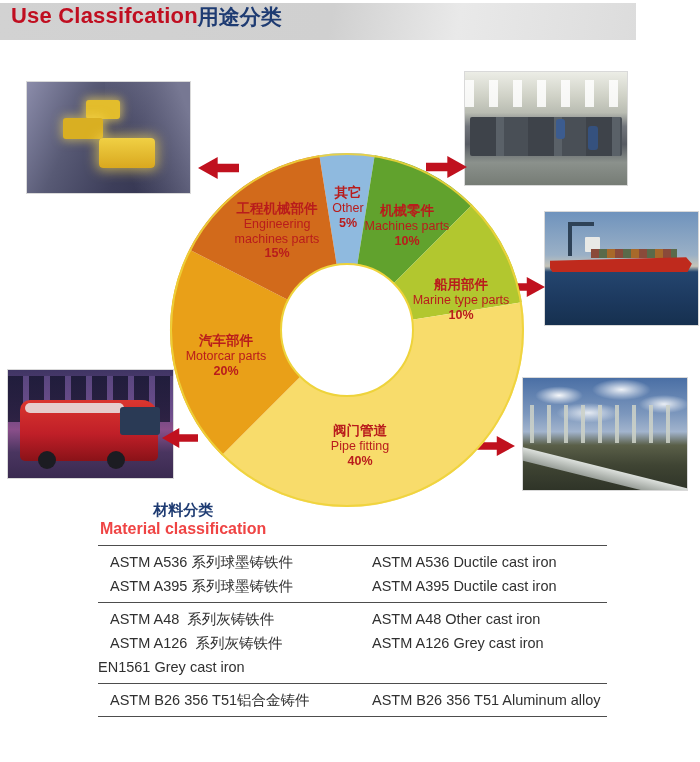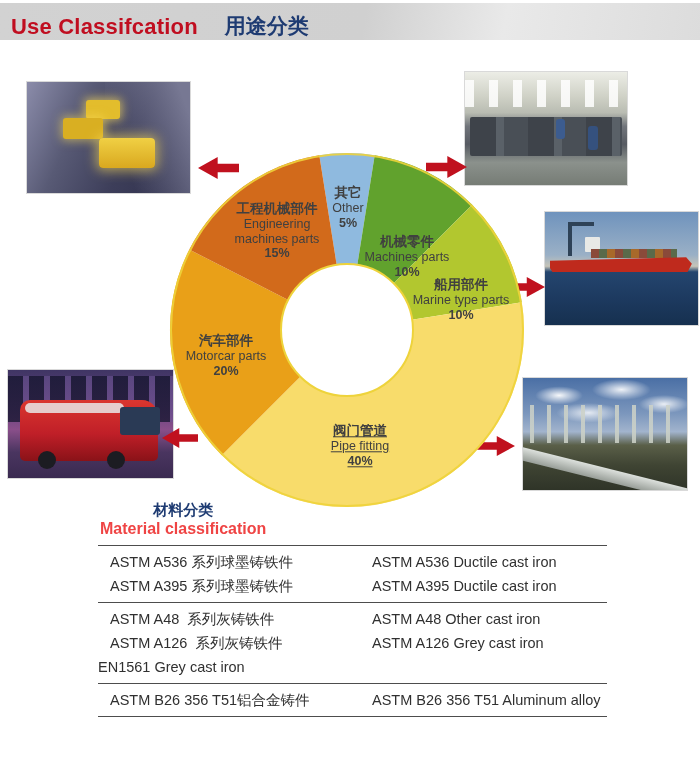--- a/index.html
+++ b/index.html
@@ -1,36 +1,36 @@
 <!DOCTYPE html>
 <html><head>
 <meta charset="utf-8">
 <style>
   html,body{margin:0;padding:0;background:#fff;}
   #page{position:relative;width:700px;height:762px;background:#fff;overflow:hidden;
         font-family:"Liberation Sans","DejaVu Sans",sans-serif;}
 
   
-  .header-bar{position:absolute;left:0;top:3px;width:700px;height:37px;
+  .header-bar{position:absolute;left:0;top:3px;width:636px;height:37px;
     background:linear-gradient(100deg,#d2d2d2 0%,#d0d0d0 52%,#e9e9e9 72%,#dcdcdc 100%);
-    display:flex;align-items:flex-end;gap:27px;}
+    display:flex;align-items:flex-start;}
   .header-bar .t-en{color:#c00e20;font-weight:bold;font-size:22px;margin-left:11px;letter-spacing:.2px;}
   .header-bar .t-zh{color:#1e3b72;font-weight:bold;font-size:21px;margin-left:0;}
 
   
   #donut{position:absolute;left:167px;top:150px;width:360px;height:360px;}
   .seg-label{position:absolute;transform:translate(-50%,-50%);text-align:center;
-    color:#404040;line-height:1.18;pointer-events:none;}
+    color:#b91c1c;line-height:1.18;pointer-events:none;}
   .seg-label .zh{font-weight:bold;font-size:13.5px;}
   .seg-label .en{font-size:12.5px;}
   .seg-label .pct{font-size:12.5px;font-weight:bold;}
   .lbl-other{left:348px;top:208px;width:76px;}
-  .lbl-machines{left:407px;top:226px;width:116px;margin-top:31px;}
+  .lbl-machines{left:407px;top:226px;width:116px;}
   .lbl-marine{left:461px;top:300px;width:136px;}
-  .lbl-pipe{left:360px;top:446px;width:110px;text-decoration:underline;}
+  .lbl-pipe{left:360px;top:446px;width:110px;}
   .lbl-motorcar{left:226px;top:356px;width:116px;}
   .lbl-engineering{left:277px;top:231px;width:104px;}
 
   
   .arrow{position:absolute;background:#c0111e;}
   .arrow.right{clip-path:polygon(0 31%,52% 31%,52% 0,100% 50%,52% 100%,52% 69%,0 69%);}
   .arrow.left{clip-path:polygon(100% 31%,48% 31%,48% 0,0 50%,48% 100%,48% 69%,100% 69%);}
   .ar-eng{left:198px;top:157px;width:41px;height:22px;}
   .ar-mach{left:426px;top:156px;width:41px;height:22px;}
   .ar-marine{left:507px;top:277px;width:38px;height:20px;}

